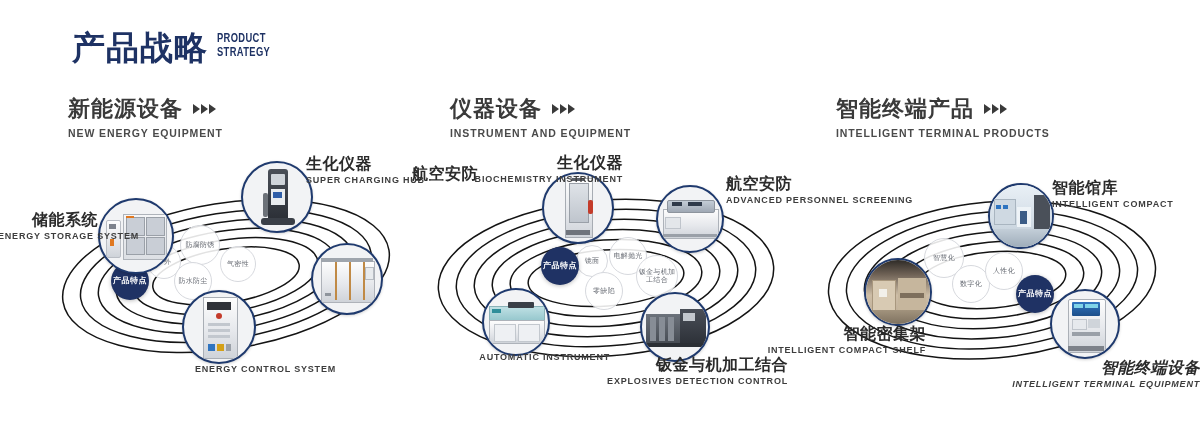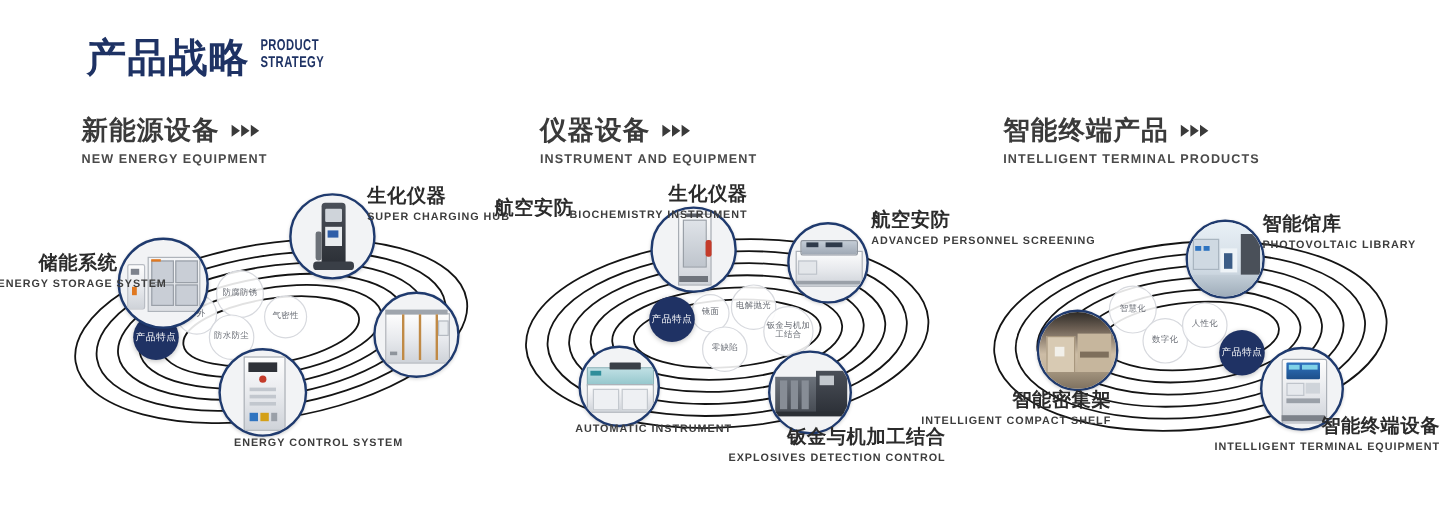--- a/index.html
+++ b/index.html
@@ -67,21 +67,21 @@
   
   .bub{
     position:absolute;border-radius:50%;
     background:rgba(255,255,255,.88);
     border:1px solid #d7d9de;
     display:flex;align-items:center;justify-content:center;
     text-align:center;color:#6a6e76;
     font-size:7px;line-height:8.5px;letter-spacing:.3px;
   }
   .bub.core{
-    background:#1f3264;border:none;color:#fff;font-weight:normal;
+    background:#1f3264;border:none;color:#fff;font-weight:bold;
     font-size:8px;line-height:9.5px;letter-spacing:.5px;
     box-shadow:0 1px 4px rgba(0,0,0,.25);
   }
 
   
   .dev{position:absolute;}
   .shade{background:linear-gradient(180deg,#fdfdfd 0%,#e6e8ec 55%,#cfd3d9 100%);}
   .darkbox{background:linear-gradient(180deg,#4a4f58 0%,#2c3037 100%);}
   .panel{background:linear-gradient(180deg,#f5f6f8,#dcdfe4);}
 </style>
@@ -324,21 +324,21 @@
         <div class="dev" style="left:6px;top:20px;width:5px;height:4px;background:#2f74c0;"></div>
         <div class="dev" style="left:13px;top:20px;width:5px;height:4px;background:#2f74c0;"></div>
         <div class="dev" style="left:44px;top:10px;width:16px;height:34px;background:#4a5059;"></div>
         <div class="dev" style="left:27px;top:22px;width:14px;height:20px;background:#eef3f7;"></div>
         <div class="dev" style="left:30px;top:26px;width:7px;height:13px;background:#3b5c86;"></div>
         <div class="dev" style="left:0;top:44px;width:62px;height:18px;background:linear-gradient(180deg,#c3ced8,#9fadba);"></div>
       </div>
     </div>
     <div class="lbl" style="left:252px;top:28px;width:140px;">
       <div class="cn">智能馆库</div>
-      <div class="en">PHOTOVOLTAIC LIBRARY</div>
+      <div class="en">INTELLIGENT COMPACT</div>
     </div>
 
     <div class="node" style="left:64px;top:108px;width:64px;height:64px;">
       <div class="img">
         <div class="dev" style="left:0;top:0;width:64px;height:64px;background:linear-gradient(180deg,#2e2b27 0%,#6d6054 22%,#cdbda6 55%,#b8a892 100%);"></div>
         <div class="dev" style="left:6px;top:20px;width:22px;height:30px;background:#d8cab3;border:1px solid #a8977e;"></div>
         <div class="dev" style="left:13px;top:29px;width:8px;height:8px;background:#f2f0ea;"></div>
         <div class="dev" style="left:32px;top:18px;width:28px;height:32px;background:#c6b69d;"></div>
         <div class="dev" style="left:34px;top:33px;width:24px;height:5px;background:#7e6f5c;"></div>
         <div class="dev" style="left:0;top:50px;width:64px;height:14px;background:linear-gradient(180deg,#a2937d,#7f7260);"></div>
@@ -354,19 +354,19 @@
         <div class="dev shade" style="left:16px;top:8px;width:36px;height:52px;border:1px solid #abb0b7;border-radius:2px;"></div>
         <div class="dev" style="left:20px;top:11px;width:28px;height:14px;background:linear-gradient(180deg,#2f74c0,#1d4f8a);border-radius:1px;"></div>
         <div class="dev" style="left:22px;top:13px;width:9px;height:4px;background:#7fd3e8;"></div>
         <div class="dev" style="left:33px;top:13px;width:13px;height:4px;background:#7fd3e8;"></div>
         <div class="dev" style="left:20px;top:28px;width:13px;height:9px;background:#e6e9ed;border:1px solid #bfc4cb;"></div>
         <div class="dev" style="left:36px;top:28px;width:12px;height:9px;background:#cfd4da;"></div>
         <div class="dev" style="left:20px;top:41px;width:28px;height:4px;background:#9aa0a8;"></div>
         <div class="dev" style="left:16px;top:55px;width:36px;height:5px;background:#7d828a;"></div>
       </div>
     </div>
-    <div class="lbl center" style="left:200px;top:196px;width:200px;">
+    <div class="lbl center" style="left:200px;top:208px;width:200px;font-style:italic;">
       <div class="cn">智能终端设备</div>
       <div class="en">INTELLIGENT TERMINAL EQUIPMENT</div>
     </div>
   </div>
 
 </div>
 
 </body></html>

